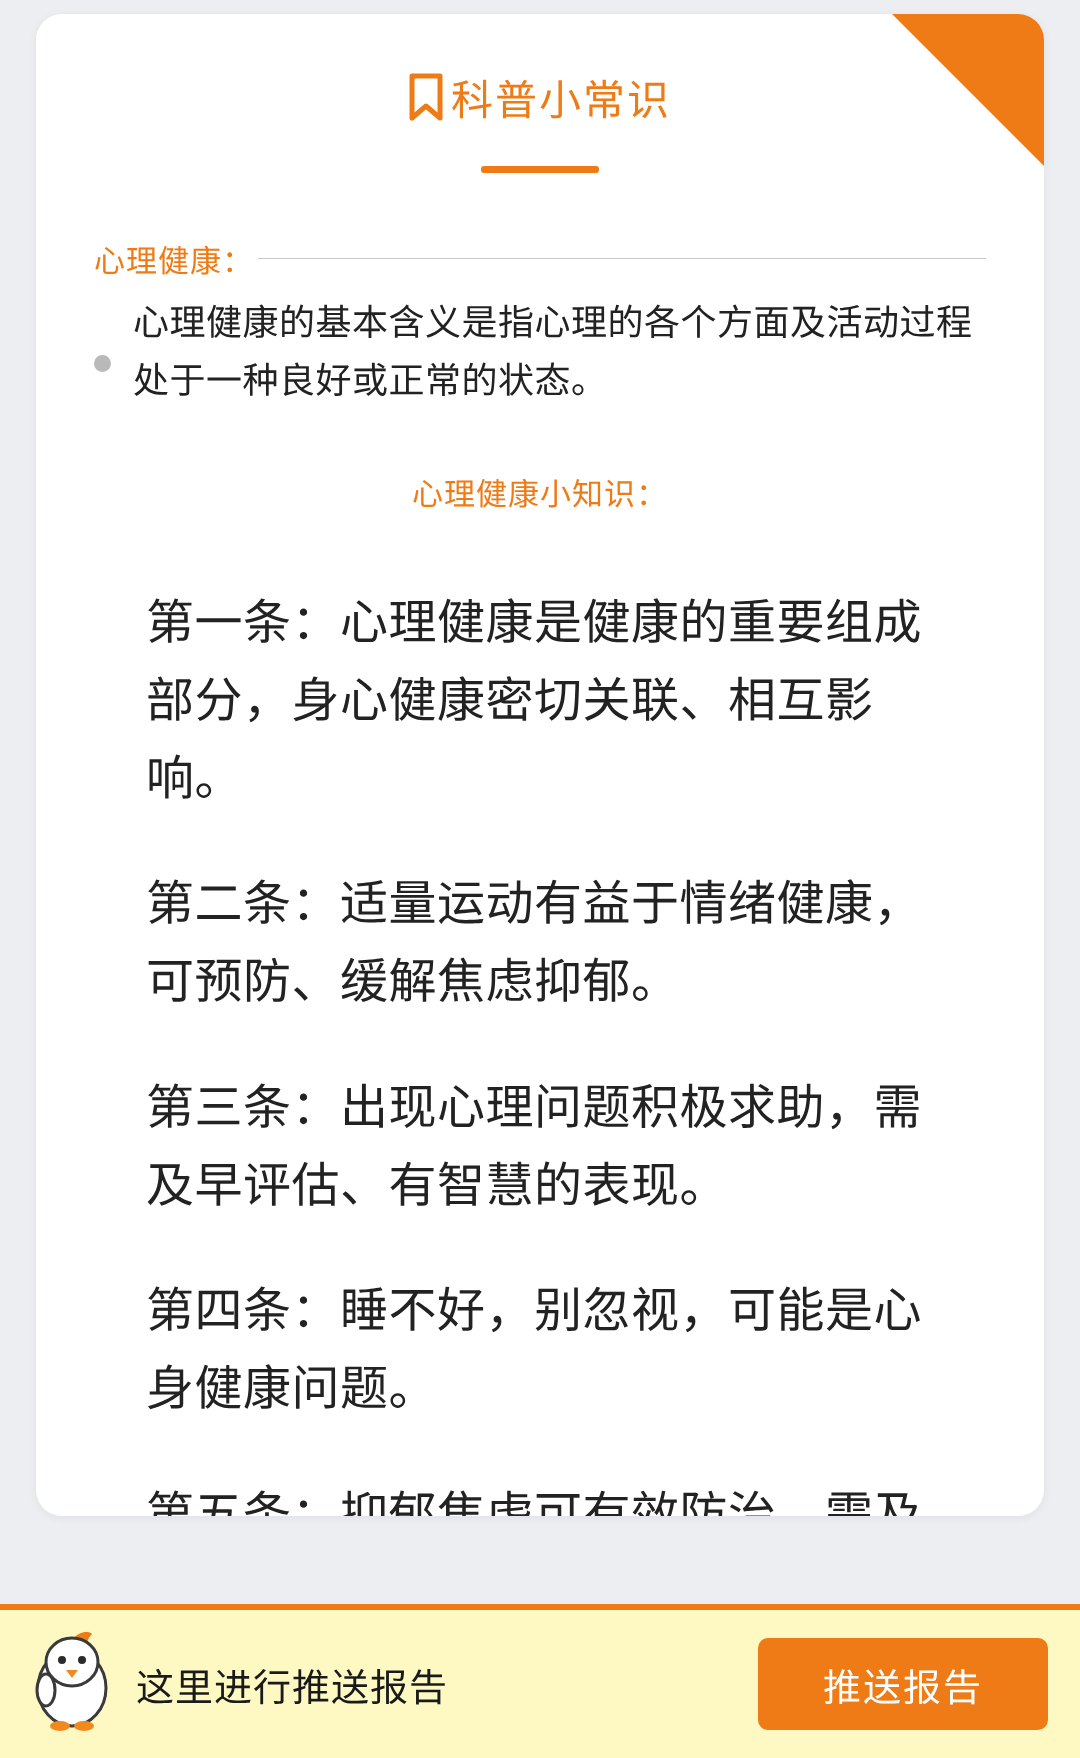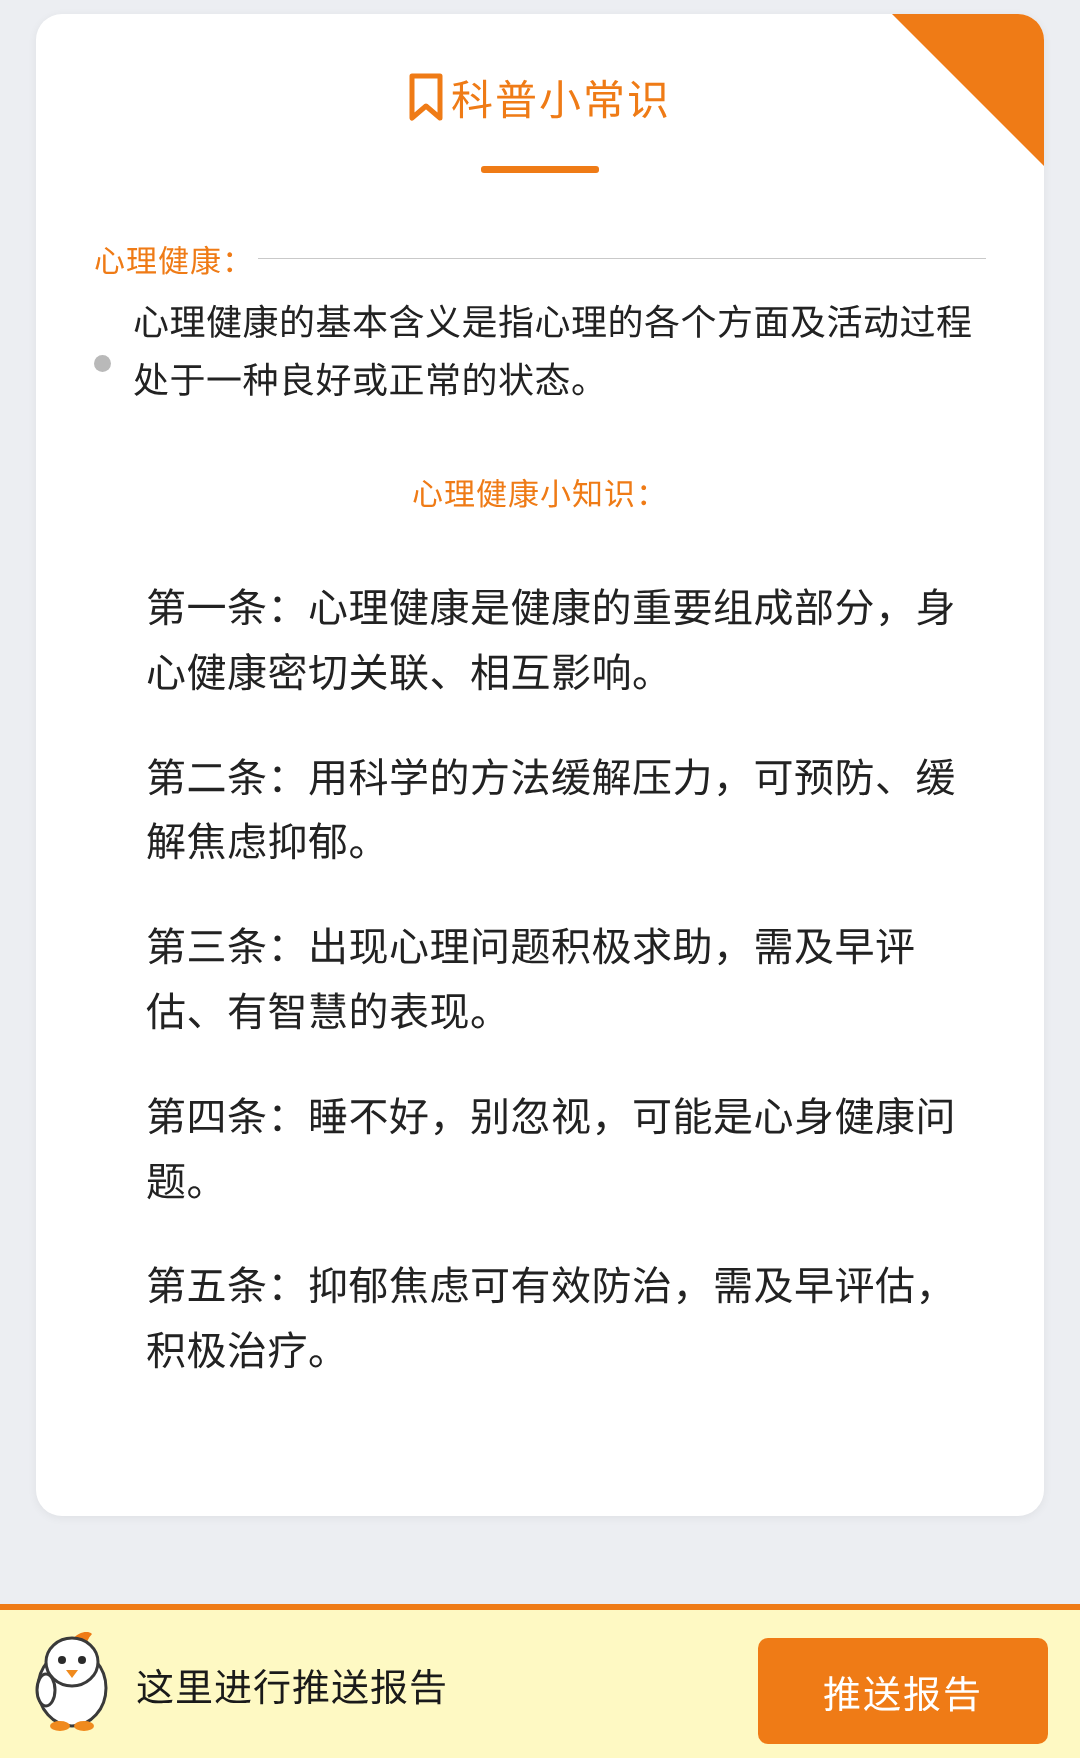--- a/index.html
+++ b/index.html
@@ -122,21 +122,21 @@
   }
 
   
   .tips {
     position: absolute;
     top: 522px;
     left: 110px;
     right: 76px;
   }
   .tip {
-    font-size: 40px;
+    font-size: 48px;
     line-height: 1.62;
     color: #222;
     margin-bottom: 28px;
     letter-spacing: 0.5px;
   }
 
   
   .bottom-divider {
     position: absolute;
     left: 0;
@@ -165,21 +165,21 @@
     margin-left: 18px;
     font-size: 38px;
     color: #1a1a1a;
     letter-spacing: 1px;
   }
   .push-button {
     position: absolute;
     right: 32px;
     top: 28px;
     width: 290px;
-    height: 106px;
+    height: 92px;
     background: #ef7b16;
     border: none;
     border-radius: 10px;
     color: #ffffff;
     font-size: 38px;
     letter-spacing: 2px;
     font-family: "Liberation Sans", "DejaVu Sans", sans-serif;
     cursor: pointer;
   }
 </style>
@@ -210,21 +210,21 @@
     <span class="bullet-text">心理健康的基本含义是指心理的各个方面及活动过程处于一种良好或正常的状态。</span>
   </div>
 
   <div class="section-head" id="sec2">
     <span class="label">心理健康小知识：</span>
     <span class="rule"></span>
   </div>
 
   <div class="tips">
     <p class="tip">第一条：心理健康是健康的重要组成部分，身心健康密切关联、相互影响。</p>
-    <p class="tip">第二条：用科学的方法缓解压力，可预防、缓解焦虑抑郁。</p>
+    <p class="tip">第二条：适量运动有益于情绪健康，可预防、缓解焦虑抑郁。</p>
     <p class="tip">第三条：出现心理问题积极求助，需及早评估、有智慧的表现。</p>
     <p class="tip">第四条：睡不好，别忽视，可能是心身健康问题。</p>
     <p class="tip">第五条：抑郁焦虑可有效防治，需及早评估，积极治疗。</p>
   </div>
 
 </div>
 
 <div class="bottom-divider"></div>
 
 <div class="bottom-bar">

